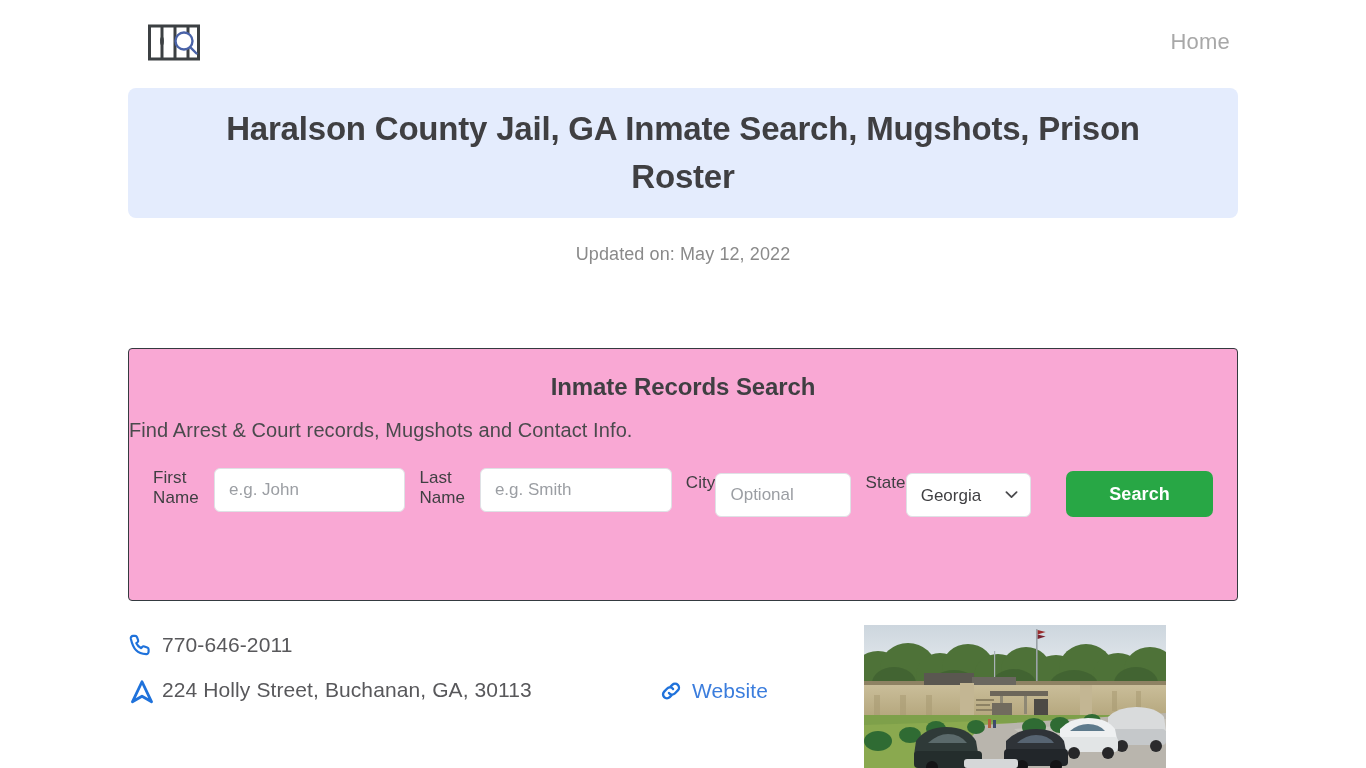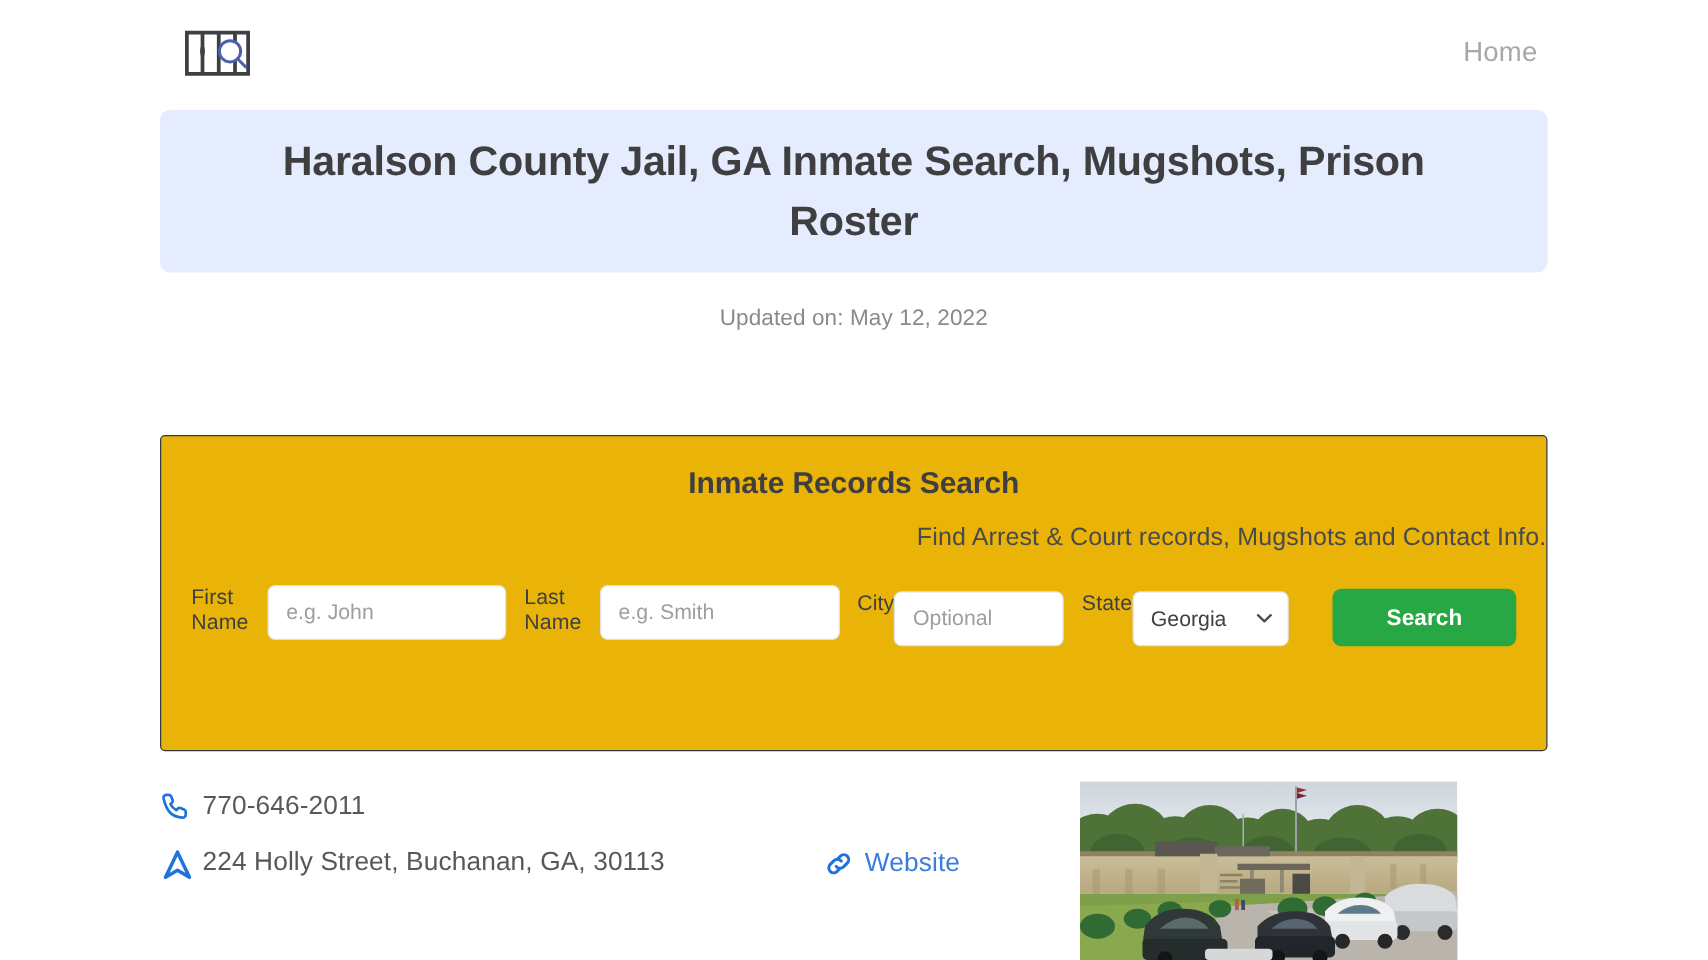--- a/index.html
+++ b/index.html
@@ -94,40 +94,40 @@
   }
 
   
   .search-card {
     position: absolute;
     left: 128px;
     top: 348px;
     width: 1110px;
     height: 253px;
     box-sizing: border-box;
-    background: #eab308;
+    background: #f9a8d4;
     border: 1px solid #343a40;
     border-radius: 4px;
     padding: 0;
   }
 
   .search-card-title {
     margin: 0;
     padding-top: 24px;
     text-align: center;
     font-size: 24px;
     font-weight: bold;
     color: #3f3f42;
     letter-spacing: -0.1px;
   }
 
   .search-card-sub {
     margin: 0;
     padding-top: 18px;
-    text-align: right;
+    text-align: left;
     font-size: 20px;
     color: #4a4a4d;
     letter-spacing: 0.1px;
   }
 
   .search-form {
     display: flex;
     align-items: flex-end;
     padding: 26px 24px 0 24px;
     gap: 0;

